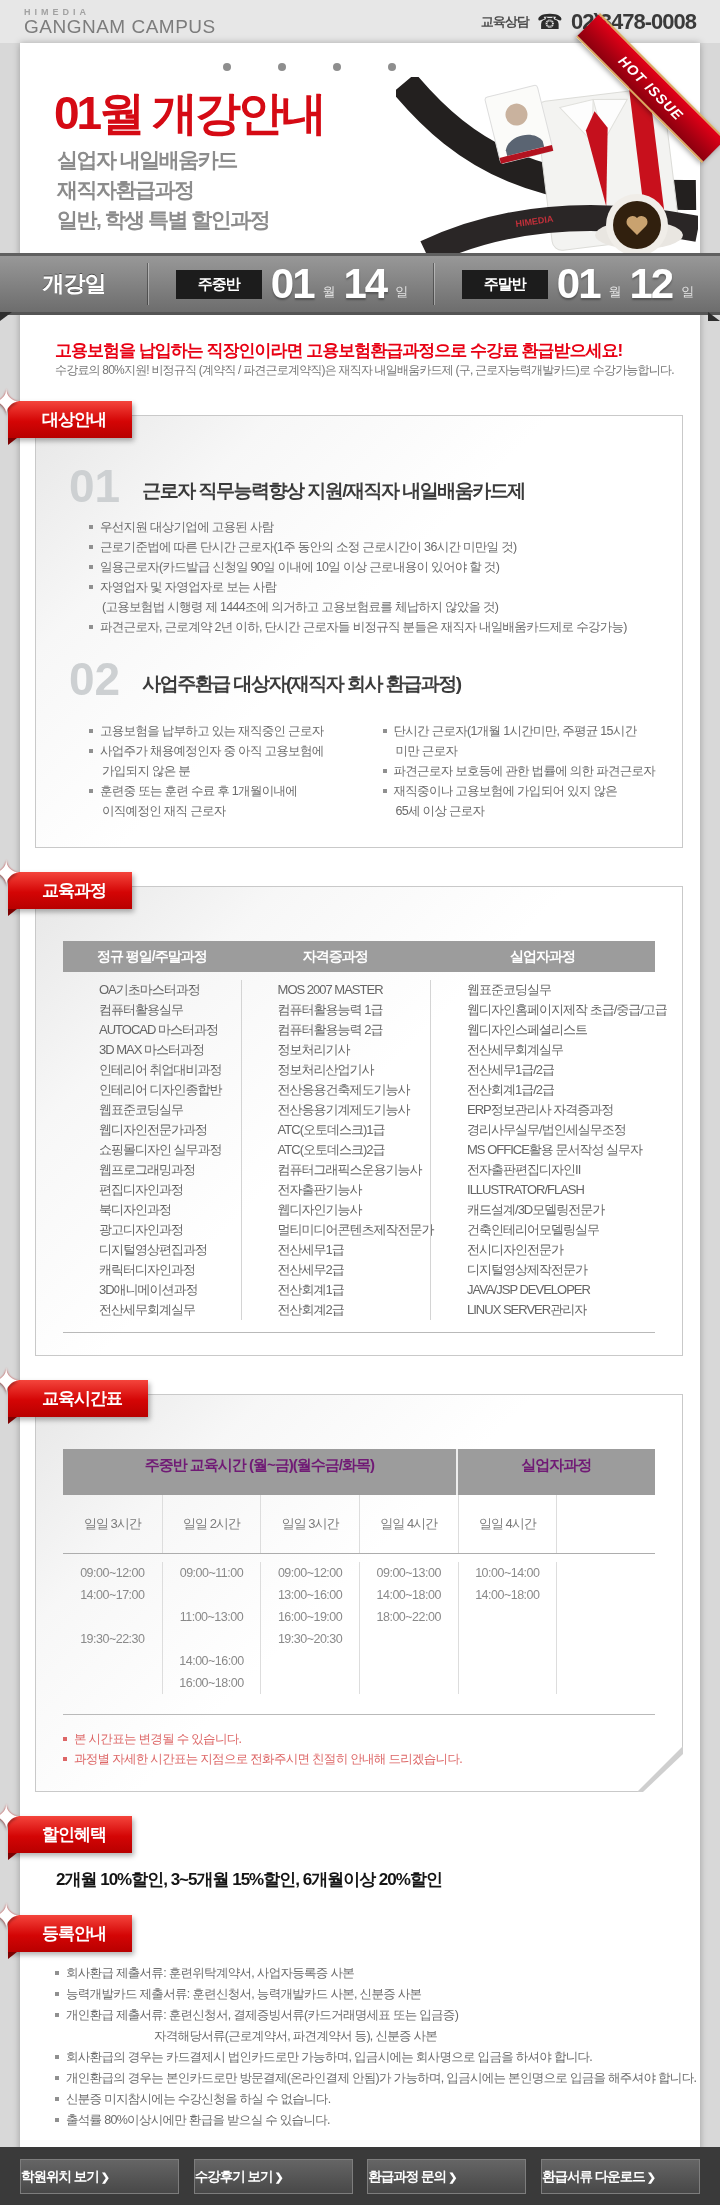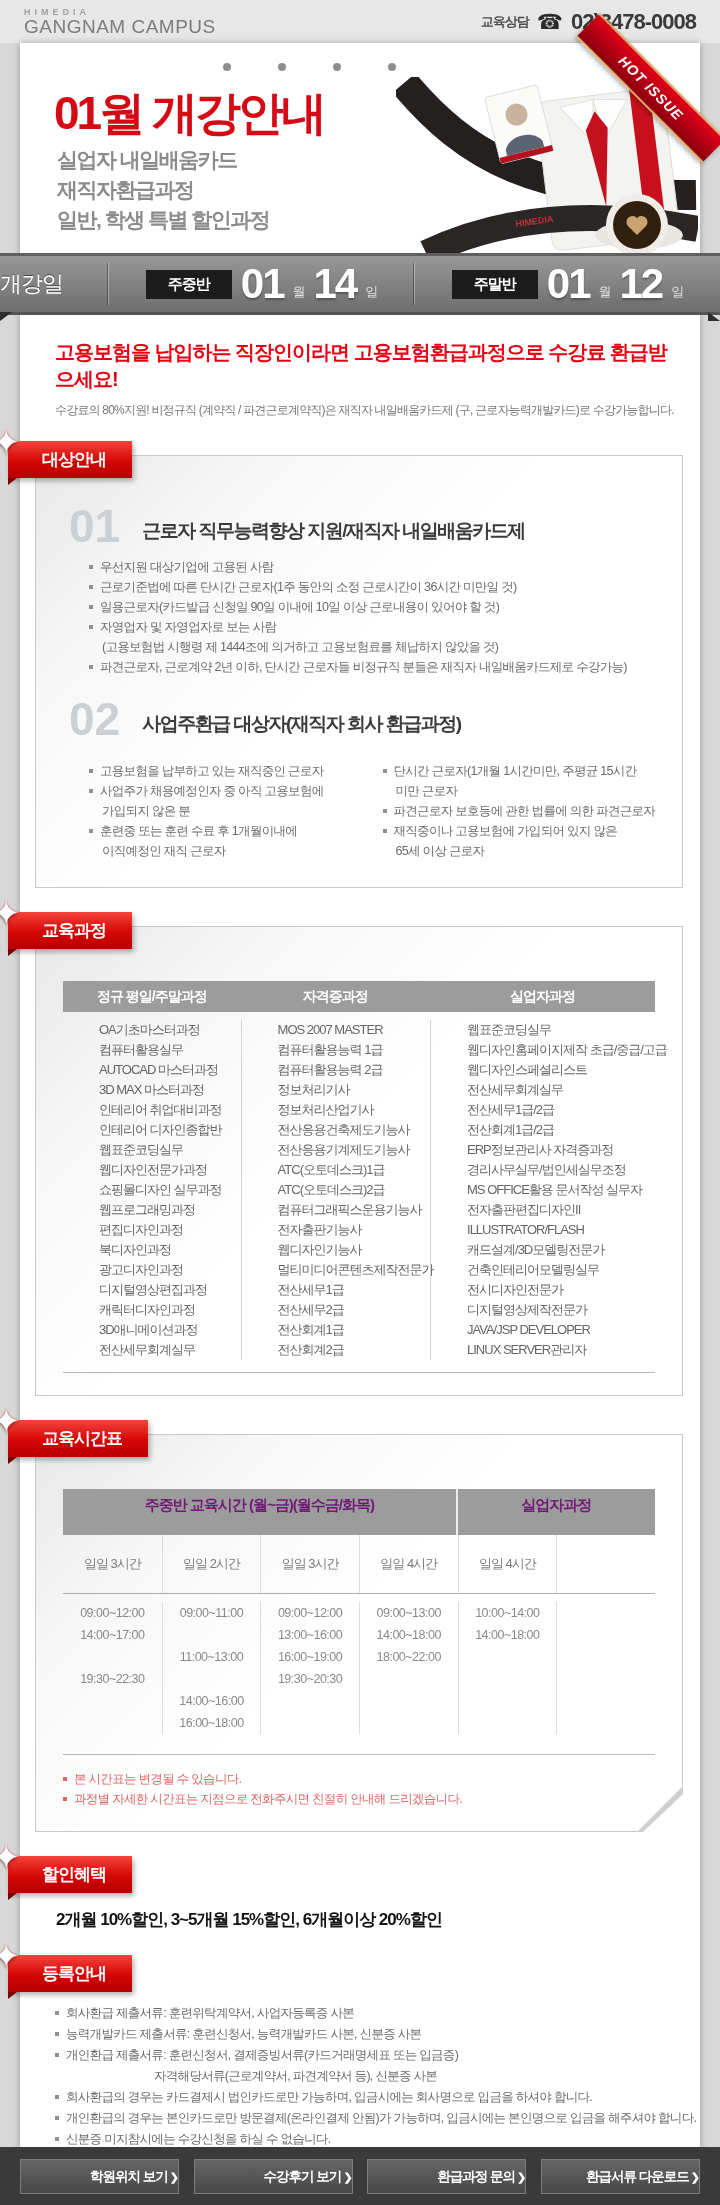--- a/index.html
+++ b/index.html
@@ -22,29 +22,29 @@
   .dot{width:8px;height:8px;border-radius:50%;background:#8e8e8e}
   .hero-title{position:absolute;top:40px;left:34px;font-size:46px;font-weight:bold;color:#d50a14;letter-spacing:-3px;z-index:2}
   .hero-subs{position:absolute;top:102px;left:37px;font-size:21px;font-weight:bold;color:#8c8c8c;line-height:30px;letter-spacing:-1.5px;z-index:2}
   .hero-art{position:absolute;right:2px;top:34px;width:302px;height:176px;overflow:hidden;z-index:1}
   .hot{position:absolute;top:28px;right:-40px;transform:rotate(45deg);width:178px;text-align:center;background:linear-gradient(#e30017,#a30011 70%,#8c000e);color:#fff;font-size:14px;font-style:italic;font-weight:bold;letter-spacing:1px;padding:7px 0;border-top:2px solid #d9a960;border-bottom:2px solid #d9a960;box-shadow:0 2px 5px rgba(0,0,0,.35);z-index:3}
   
   .openbar{position:relative;margin:0 -20px;height:62px;background:linear-gradient(#989898,#6d6d6d);border-top:3px solid #606060;border-bottom:3px solid #555;display:flex;align-items:center;z-index:4}
   .openbar::before,.openbar::after{content:"";position:absolute;bottom:-9px;border-style:solid}
   .openbar::before{left:0;border-width:9px 12px 0 0;border-color:#2e2e2e transparent transparent transparent}
   .openbar::after{right:0;border-width:0 12px 9px 0;border-color:transparent #2e2e2e transparent transparent;transform:rotate(180deg)}
-  .ob-label{width:108px;text-align:left;font-size:22px;font-weight:normal;color:#fff;letter-spacing:-1px;text-shadow:0 -1px 0 #4c4c4c}
+  .ob-label{width:148px;text-align:center;font-size:22px;font-weight:bold;color:#fff;letter-spacing:-1px;text-shadow:0 -1px 0 #4c4c4c}
   .ob-sep{width:1px;height:42px;background:rgba(255,255,255,.35);box-shadow:-1px 0 0 rgba(0,0,0,.35)}
   .ob-group{flex:1;display:flex;align-items:center;justify-content:center;gap:9px}
   .badge{background:#1c1c1c;color:#fff;font-size:15px;font-weight:bold;letter-spacing:-1px;padding:5px 22px}
   .bignum{font-size:42px;font-weight:bold;color:#fff;letter-spacing:-2px;line-height:1;text-shadow:0 2px 2px rgba(0,0,0,.3)}
   .unit{font-size:13px;color:#e3e3e3;align-self:flex-end;margin:0 0 4px;letter-spacing:-1px}
   
   .notice{padding:24px 20px 22px 35px}
-  .notice-title{font-size:20px;font-weight:bold;color:#e80013;letter-spacing:-1px;margin-bottom:9px}
+  .notice-title{font-size:17px;font-weight:bold;color:#e80013;letter-spacing:-1px;}
   .notice-sub{font-size:12px;color:#767676;letter-spacing:-.8px}
   
   .ribbon-row{position:relative;height:40px;z-index:5}
   .ribbon{position:absolute;left:-12px;top:0;height:37px;line-height:37px;padding:0 26px 0 34px;background:linear-gradient(#f4453c,#d40505 55%,#b80000);color:#fff;font-size:17px;font-weight:bold;letter-spacing:-1px;box-shadow:2px 3px 5px rgba(0,0,0,.3)}
   .ribbon .spark{position:absolute;left:-16px;top:-16px;font-size:34px;color:#fff;text-shadow:0 0 2px #c33,0 2px 3px rgba(0,0,0,.4);line-height:1}
   .ribbon::after{content:"";position:absolute;left:0;bottom:-7px;border-style:solid;border-width:7px 9px 0 0;border-color:#7c0000 transparent transparent transparent}
   
   .sec-box{position:relative;margin:-26px 17px 0 15px;border:1px solid #c9c9c9;background:linear-gradient(135deg,#e7e7e7 0%,#f7f7f7 22%,#fff 48%)}
   .pad-top{padding-top:50px}
   
@@ -96,21 +96,21 @@
   .pay-head{display:flex;background:#a2a2a2;height:33px;line-height:33px;color:#fff;font-size:14px;font-weight:bold;text-align:center;letter-spacing:-1px}
   .ph1{width:48%;border-right:2px solid #eee}
   .ph2{width:52%}
   .pay-body{display:flex;border-bottom:1px solid #9a9a9a;padding:15px 0 17px}
   .pay-left{width:48%;display:flex;justify-content:center;align-items:center;border-right:1px solid #ccc}
   .paybtn{width:192px;height:50px;background:linear-gradient(#ea463a,#cb0707 45%,#a90000);border:1px solid #8e0000;border-radius:3px;color:#fff;font-size:19px;font-weight:bold;letter-spacing:-1px;display:flex;align-items:center;justify-content:center;gap:14px;box-shadow:0 3px 6px rgba(0,0,0,.35),inset 0 1px 0 rgba(255,255,255,.45);cursor:pointer}
   .pay-right{width:52%;padding-left:42px;display:flex;flex-direction:column;justify-content:center;gap:7px}
   .acc{font-size:16px;font-weight:bold;color:#555;letter-spacing:-1px}
   
   .footer{position:absolute;left:0;bottom:0;width:720px;height:58px;background:#3a3a3a;display:flex;align-items:center;justify-content:space-between;padding:0 20px}
-  .fbtn{width:159px;height:35px;line-height:34px;background:linear-gradient(#656565,#484848);border:1px solid #7d7d7d;color:#fff;font-size:13.5px;font-weight:bold;letter-spacing:-1px;text-align:right;cursor:pointer}
+  .fbtn{width:159px;height:35px;line-height:34px;background:linear-gradient(#656565,#484848);border:1px solid #7d7d7d;color:#fff;font-size:13.5px;font-weight:bold;letter-spacing:-1px;text-align:left;cursor:pointer}
   .fbtn::after{content:" ❯";font-size:11px}
 </style>
 </head>
 <body>
 
 <div class="topbar">
   <div class="brand">
     <div class="t">HIMEDIA</div>
     <div class="m">GANGNAM CAMPUS</div>
   </div>

